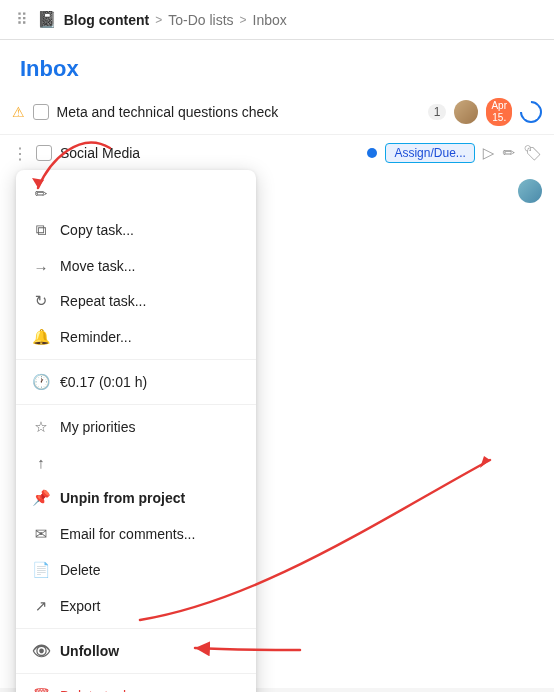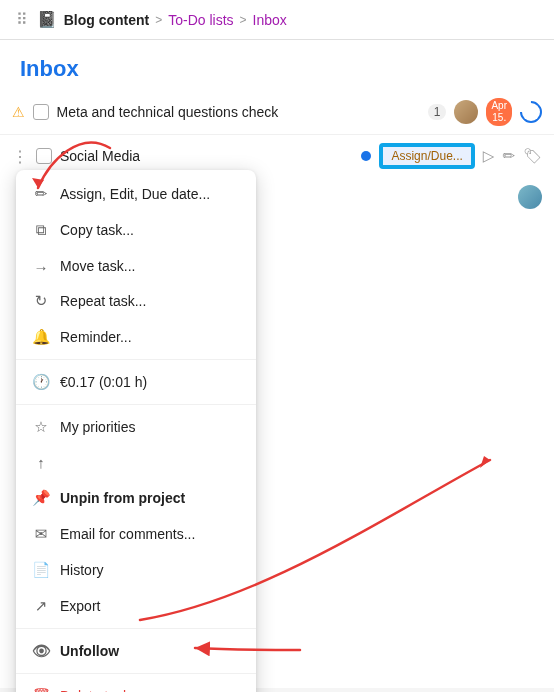--- a/index.html
+++ b/index.html
@@ -34,21 +34,21 @@
     .top-bar .breadcrumb-title {
       font-weight: 600;
       color: #222;
       text-align: center;
     }
     .top-bar .breadcrumb-sep {
       color: #999;
       font-size: 12px;
     }
     .top-bar .breadcrumb-item {
-      color: #a21caf;
+      color: #737373;
     }
 
     
     .main-area {
       background: #fff;
       height: calc(692px - 44px);
       position: relative;
     }
 
     
@@ -128,22 +128,22 @@
     }
     .blue-dot {
       width: 10px;
       height: 10px;
       border-radius: 50%;
       background: #1a73e8;
       flex-shrink: 0;
     }
     .assign-btn {
       background: #e8f0fe;
-      color: #a16207;
-      border: 4px solid #0ea5e9;
+      color: #1d4ed8;
+      border: 1px solid #0ea5e9;
       border-radius: 4px;
       font-size: 12px;
       padding: 2px 8px;
       white-space: nowrap;
     }
     .action-icon {
       color: #999;
       font-size: 15px;
     }
 
@@ -263,21 +263,20 @@
     <div class="avatar" style="background: linear-gradient(135deg, #7cb8c9, #4a8aaa);"></div>
   </div>
 
   <div class="list-have-text">list have:</div>
 
   <div style="position:absolute; left:220px; top:340px; width:28px; height:28px; border-radius:50%; background:linear-gradient(135deg,#c9a87c,#a0784c);"></div>
 
   <div class="context-menu" id="context-menu">
   <div class="menu-item">
         <span class="menu-icon">✏</span>
-        <span>Assign, Edit, Due date...</span>
       </div>
       <div class="menu-item">
         <span class="menu-icon">⧉</span>
         <span>Copy task...</span>
       </div>
       <div class="menu-item">
         <span class="menu-icon">→</span>
         <span>Move task...</span>
       </div>
       <div class="menu-item">
@@ -304,21 +303,21 @@
       <div class="menu-item bold-item">
         <span class="menu-icon">📌</span>
         <span>Unpin from project</span>
       </div>
       <div class="menu-item">
         <span class="menu-icon">✉</span>
         <span>Email for comments...</span>
       </div>
       <div class="menu-item">
         <span class="menu-icon">📄</span>
-        <span>History</span>
+        <span>Delete</span>
       </div>
       <div class="menu-item">
         <span class="menu-icon">↗</span>
         <span>Export</span>
       </div>
       <div class="menu-divider"></div>
       <div class="menu-item bold-item">
         <span class="menu-icon">👁</span>
         <span>Unfollow</span>
       </div>

